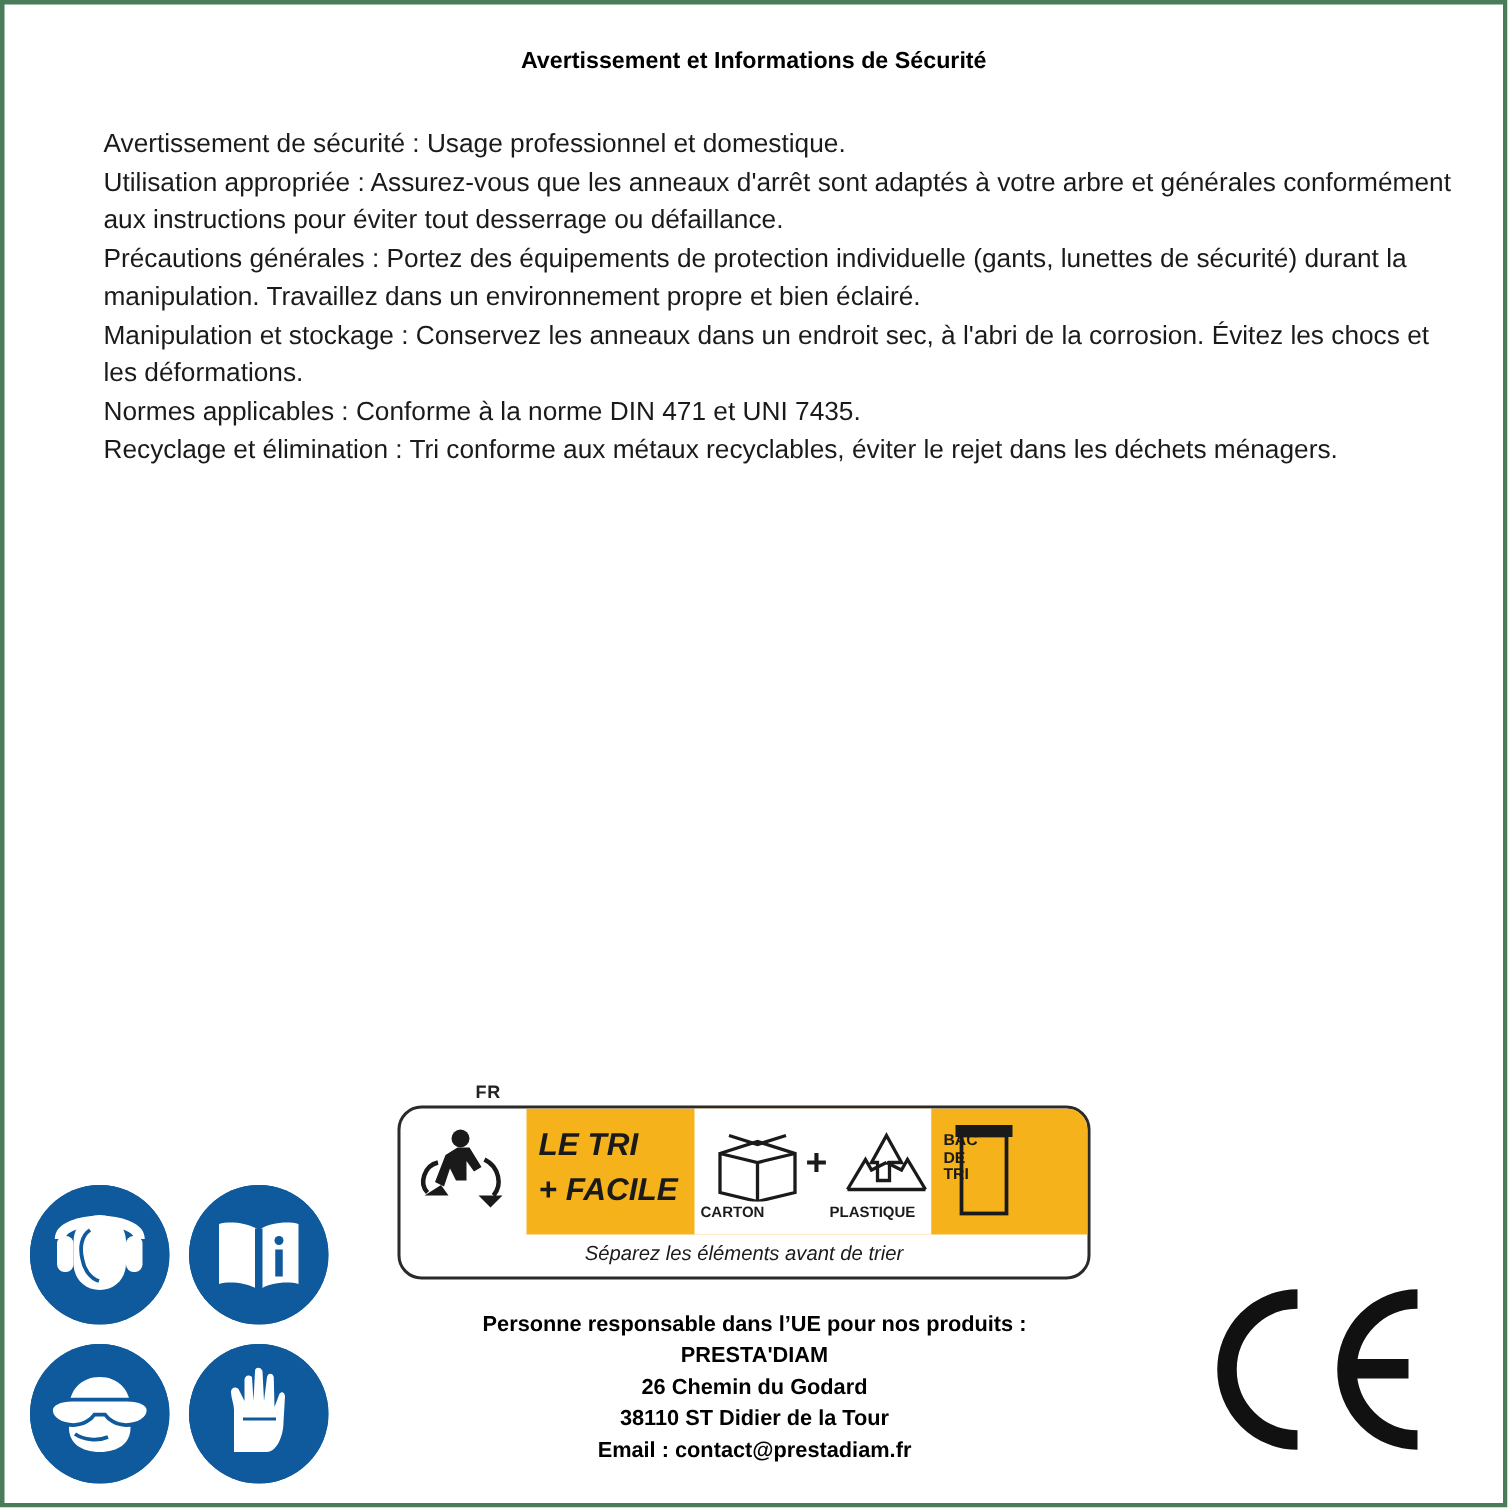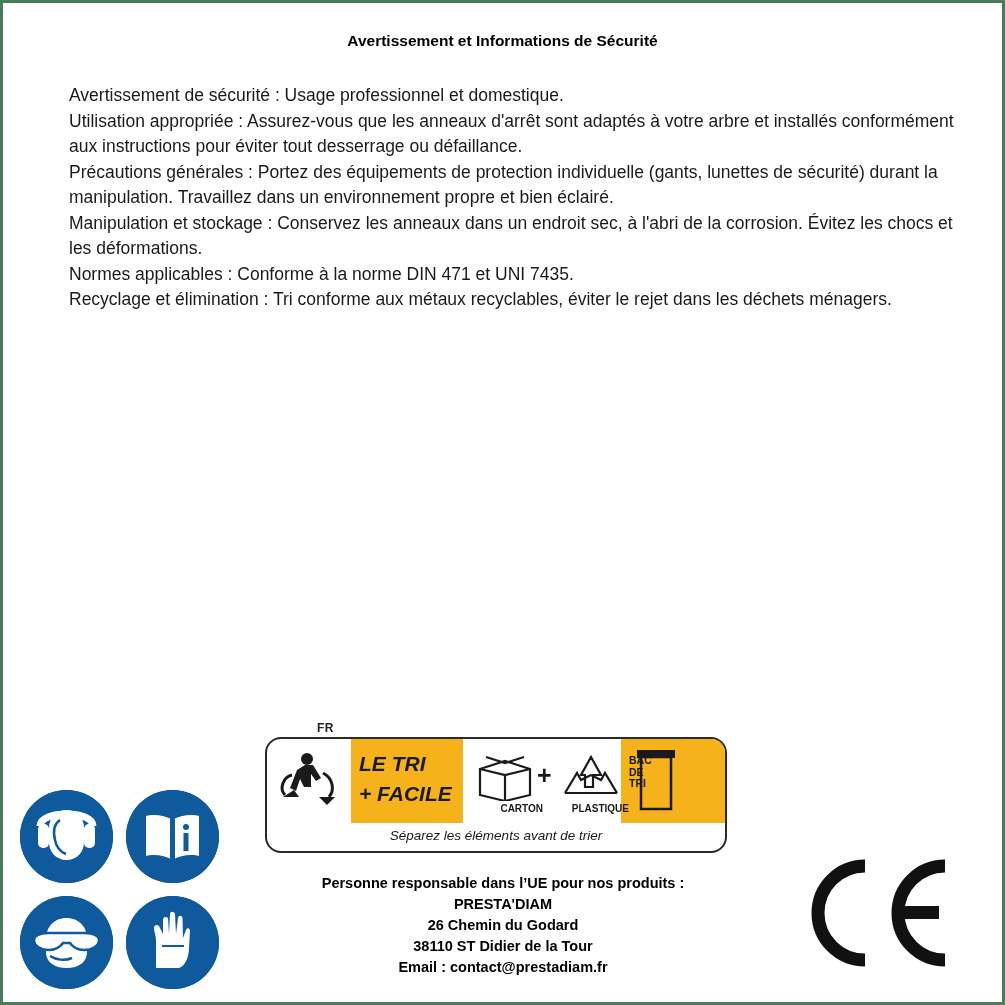--- a/index.html
+++ b/index.html
@@ -137,21 +137,21 @@
     font-size: 10.5px;
     line-height: 11.5px;
     text-align: left;
   }
   .tri-carton-lbl, .tri-plast-lbl {
     position: absolute;
     top: 64px;
     font-size: 10px;
     font-weight: bold;
     color: #1a1a1a;
-    text-align: right;
+    text-align: left;
   }
   .tri-carton-lbl { left: 200px; width: 76px; }
   .tri-plast-lbl  { left: 286px; width: 76px; }
   .tri-plus {
     position: absolute;
     left: 270px;
     top: 22px;
     font-size: 25px;
     font-weight: bold;
     color: #1a1a1a;
@@ -195,21 +195,21 @@
 </style>
 </head>
 <body>
 
 <div class="page">
 
   <div class="doc-title">Avertissement et Informations de Sécurité</div>
 
   <div class="body-text">
     <p>Avertissement de sécurité : Usage professionnel et domestique.</p>
-    <p>Utilisation appropriée : Assurez-vous que les anneaux d'arrêt sont adaptés à votre arbre et installés conformément aux instructions pour éviter tout desserrage ou défaillance.</p>
+    <p>Utilisation appropriée : Assurez-vous que les anneaux d'arrêt sont adaptés à votre arbre et générales conformément aux instructions pour éviter tout desserrage ou défaillance.</p>
     <p>Précautions générales : Portez des équipements de protection individuelle (gants, lunettes de sécurité) durant la manipulation. Travaillez dans un environnement propre et bien éclairé.</p>
     <p>Manipulation et stockage : Conservez les anneaux dans un endroit sec, à l'abri de la corrosion. Évitez les chocs et les déformations.</p>
     <p>Normes applicables : Conforme à la norme DIN 471 et UNI 7435.</p>
     <p>Recyclage et élimination : Tri conforme aux métaux recyclables, éviter le rejet dans les déchets ménagers.</p>
   </div>
 
   <div class="picto-group">
 
     <div class="picto p1">
       <svg width="93" height="93" viewBox="0 0 93 93">

